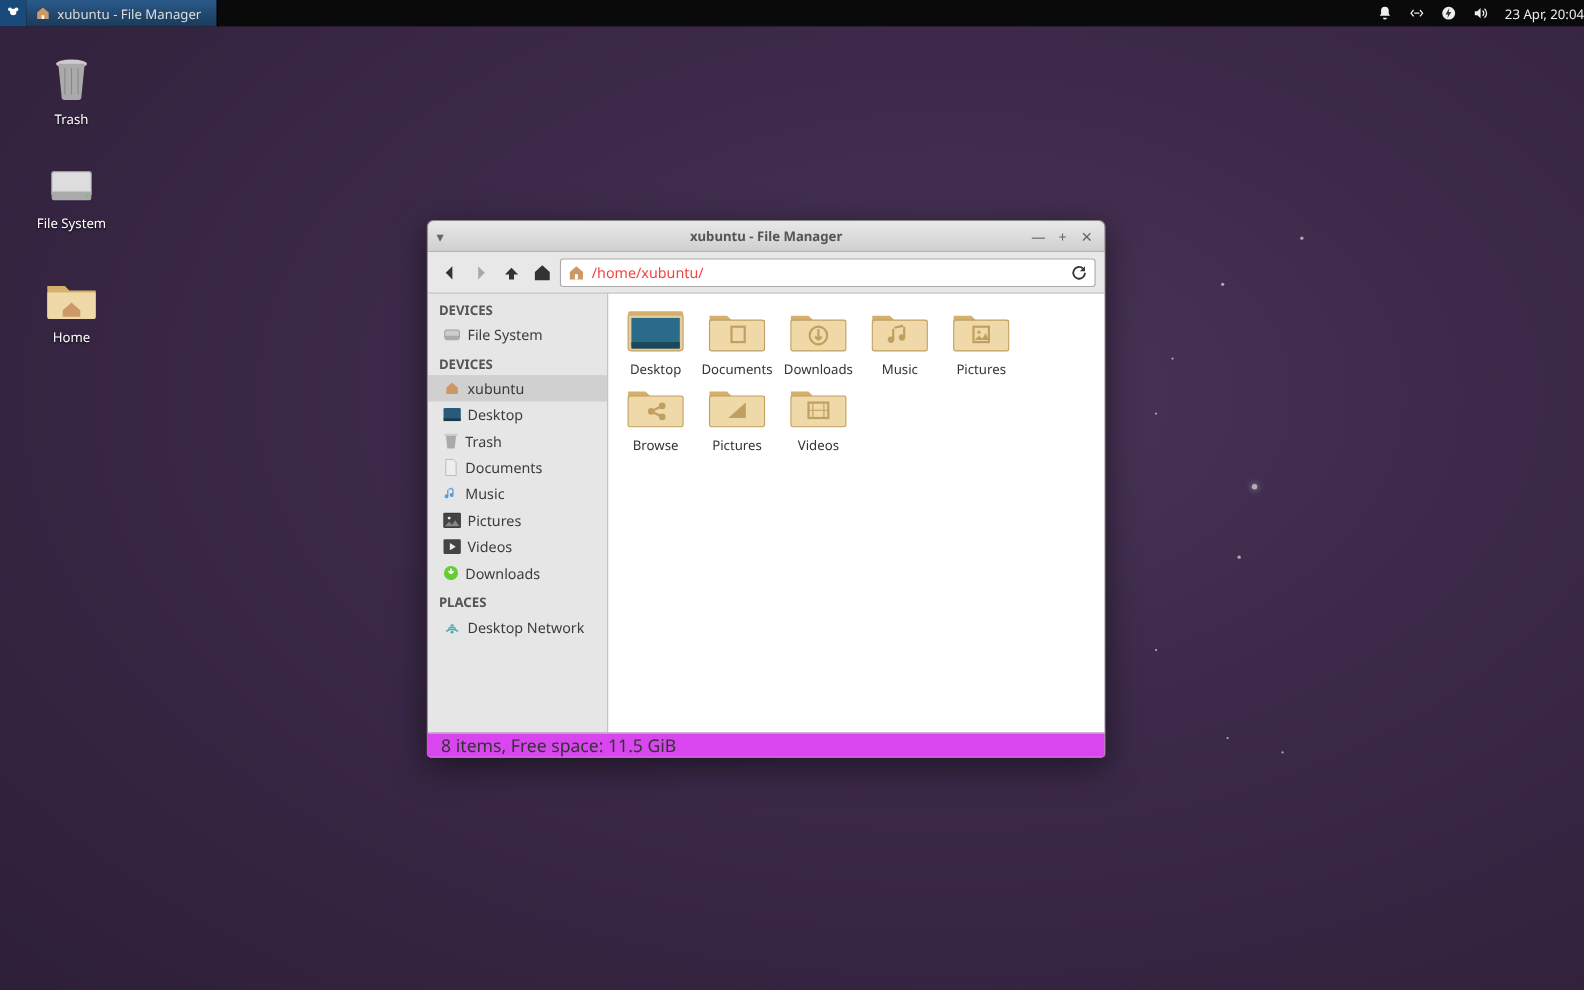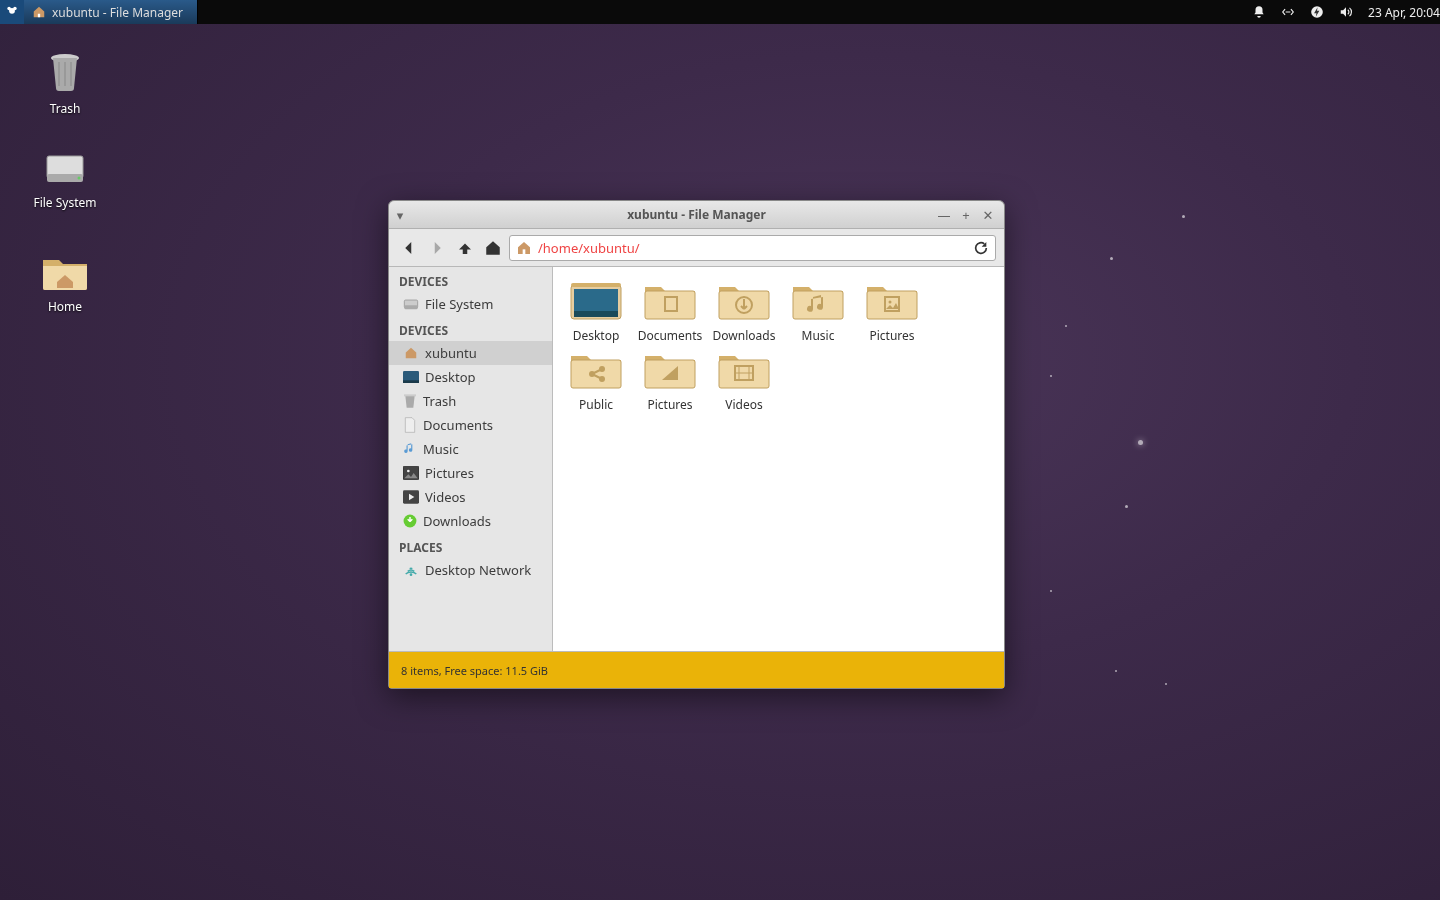--- a/index.html
+++ b/index.html
@@ -54,21 +54,21 @@
   .loc{flex:1;height:26px;background:#fff;border:1px solid #aaa;border-radius:3px;display:flex;align-items:center;padding:0 6px;gap:6px;}
   .loc input{flex:1;border:none;outline:none;font-size:13px;color:#ef4444;background:transparent;}
   .body{flex:1;display:flex;min-height:0;}
   .sidebar{width:164px;background:#e6e6e6;border-right:1px solid #bcbcbc;overflow:auto;font-size:13px;}
   .shdr{font-weight:bold;font-size:12px;color:#555;padding:6px 10px 2px;}
   .sitem{display:flex;align-items:center;gap:6px;padding:3px 10px 3px 14px;cursor:pointer;}
   .sitem.sel{background:#d0d0d0;align-items:center;}
   .iconview{flex:1;background:#fff;padding:12px 6px;overflow:auto;}
   .grid{display:flex;flex-wrap:wrap;gap:4px 0;}
   .cell{width:74px;display:flex;flex-direction:column;align-items:center;gap:4px;font-size:12px;color:#333;text-align:center;}
-  .status{height:37px;background:#eab308;border-top:1px solid #bbb;display:flex;align-items:center;padding:0 12px;font-size:11px;color:#333;}
+  .status{height:22px;background:#d946ef;border-top:1px solid #bbb;display:flex;align-items:center;padding:0 12px;font-size:16px;color:#333;}
   
   .folder{width:54px;height:44px;}
 </style>
 </head>
 <body>
 
 <div class="star s1"></div>
 <div class="star s2"></div>
 <div class="star s3"></div>
 <div class="star s4"></div>
@@ -304,21 +304,21 @@
         </div>
         <div class="cell">
           <svg class="folder" viewBox="0 0 54 44">
               <path fill="#d4b06a" d="M2 8h16l4 4h30v2H2z"></path>
               <rect x="2" y="12" width="50" height="28" rx="2" fill="#f0d9a8" stroke="#c0a060"></rect>
               <circle cx="23" cy="26" r="3" fill="#c0a060"></circle>
               <circle cx="33" cy="21" r="3" fill="#c0a060"></circle>
               <circle cx="33" cy="31" r="3" fill="#c0a060"></circle>
               <path stroke="#c0a060" stroke-width="2" d="M25 25l6-3M25 27l6 3"></path>
             </svg>
-          <span>Public</span>
+          <span>Browse</span>
         </div>
         <div class="cell">
           <svg class="folder" viewBox="0 0 54 44">
               <path fill="#d4b06a" d="M2 8h16l4 4h30v2H2z"></path>
               <rect x="2" y="12" width="50" height="28" rx="2" fill="#f0d9a8" stroke="#c0a060"></rect>
               <path fill="#c0a060" d="M19 32l16-14v14z"></path>
             </svg>
           <span>Pictures</span>
         </div>
         <div class="cell">

